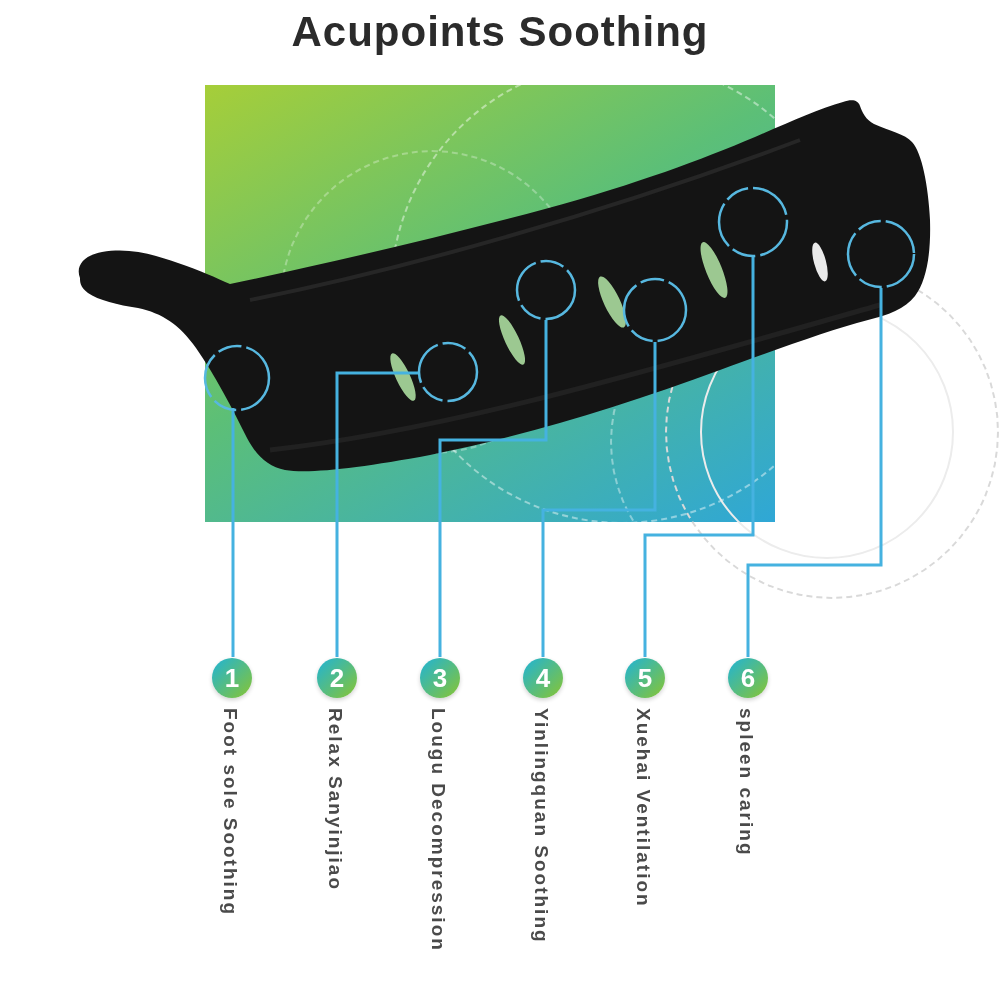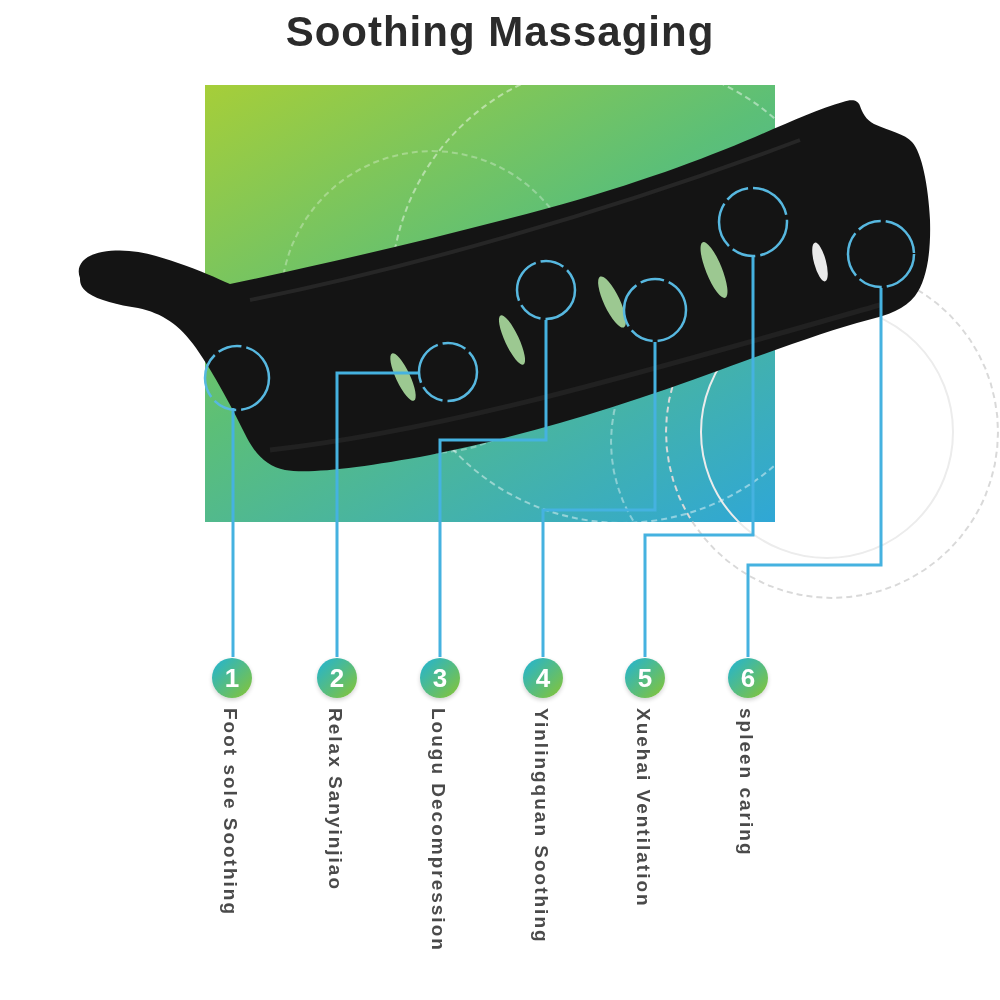--- a/index.html
+++ b/index.html
@@ -48,21 +48,21 @@
   .b3{left:420px;top:658px;} .l3{left:427px;top:708px;}
   .b4{left:523px;top:658px;} .l4{left:530px;top:708px;}
   .b5{left:625px;top:658px;} .l5{left:632px;top:708px;}
   .b6{left:728px;top:658px;} .l6{left:735px;top:708px;}
 </style>
 </head>
 <body>
 
 <div class="stage">
 
-  <h1 class="page-title">Soothing Massaging</h1>
+  <h1 class="page-title">Acupoints Soothing</h1>
 
   <div class="bg-square">
     <div class="arc arc1"></div>
     <div class="arc arc2"></div>
     <div class="arc arc3"></div>
   </div>
   <div class="gray-arc"></div>
   <div class="gray-arc2"></div>
 
   <svg class="art" width="1000" height="1000" viewBox="0 0 1000 1000">

